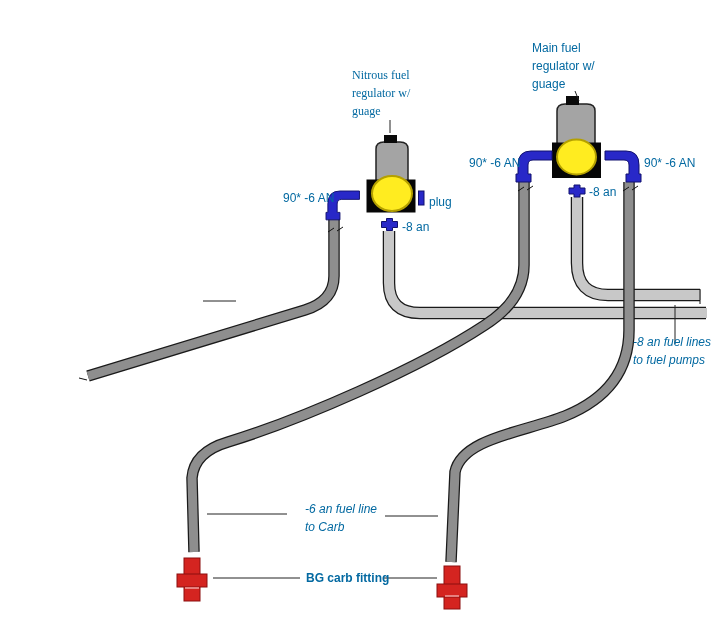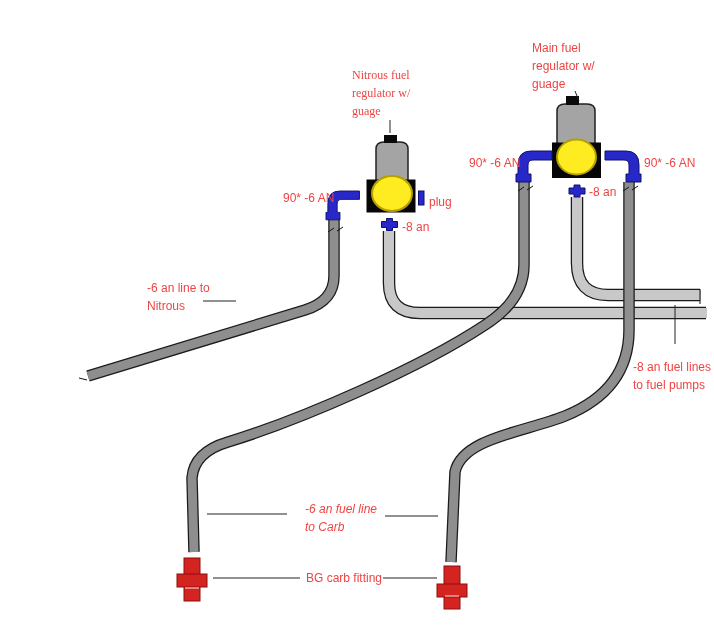--- a/index.html
+++ b/index.html
@@ -9,21 +9,21 @@
     height: 628px;
     background: #ffffff;
     overflow: hidden;
     font-family: "Liberation Sans", sans-serif;
   }
   #art { position: absolute; left: 0; top: 0; }
   .label {
     position: absolute;
     font-size: 12px;
     line-height: 18px;
-    color: #ef4444;
+    color: #0369a1;
     white-space: pre-line;
   }
   
   .tube-light-o { fill: none; stroke: #1a1a1a; stroke-width: 12.5; }
   .tube-light   { fill: none; stroke: var(--light-tube); stroke-width: 10; }
   .tube-dark-o  { fill: none; stroke: #1a1a1a; stroke-width: 11.5; }
   .tube-dark    { fill: none; stroke: var(--dark-tube); stroke-width: 9; }
   
   .blue-part  { fill: var(--blue); stroke: #10106e; stroke-width: 1; }
   .red-part   { fill: var(--red); stroke: #8c0e0e; stroke-width: 1; }
@@ -132,20 +132,18 @@
 guage</div>
   <div class="label" style="left:532px; top:39px;">Main fuel
 regulator w/
 guage</div>
   <div class="label" style="left:283px; top:189px;">90* -6 AN</div>
   <div class="label" style="left:429px; top:193px;text-align:right;">plug</div>
   <div class="label" style="left:402px; top:218px;">-8 an</div>
   <div class="label" style="left:469px; top:154px;">90* -6 AN</div>
   <div class="label" style="left:644px; top:154px;">90* -6 AN</div>
   <div class="label" style="left:589px; top:183px;">-8 an</div>
-  <div class="label" style="left:147px; top:279px;">-6 an line to
-Nitrous</div>
-  <div class="label" style="left:633px; top:358px;">-8 an fuel lines
+  <div class="label" style="left:633px; top:333px;font-style:italic;">-8 an fuel lines
 to fuel pumps</div>
   <div class="label" style="left:305px; top:500px;font-style:italic;">-6 an fuel line
 to Carb</div>
-  <div class="label" style="left:306px; top:569px;">BG carb fitting</div>
+  <div class="label" style="left:306px; top:569px;font-weight:bold;">BG carb fitting</div>
 </div>
 
 </body></html>

